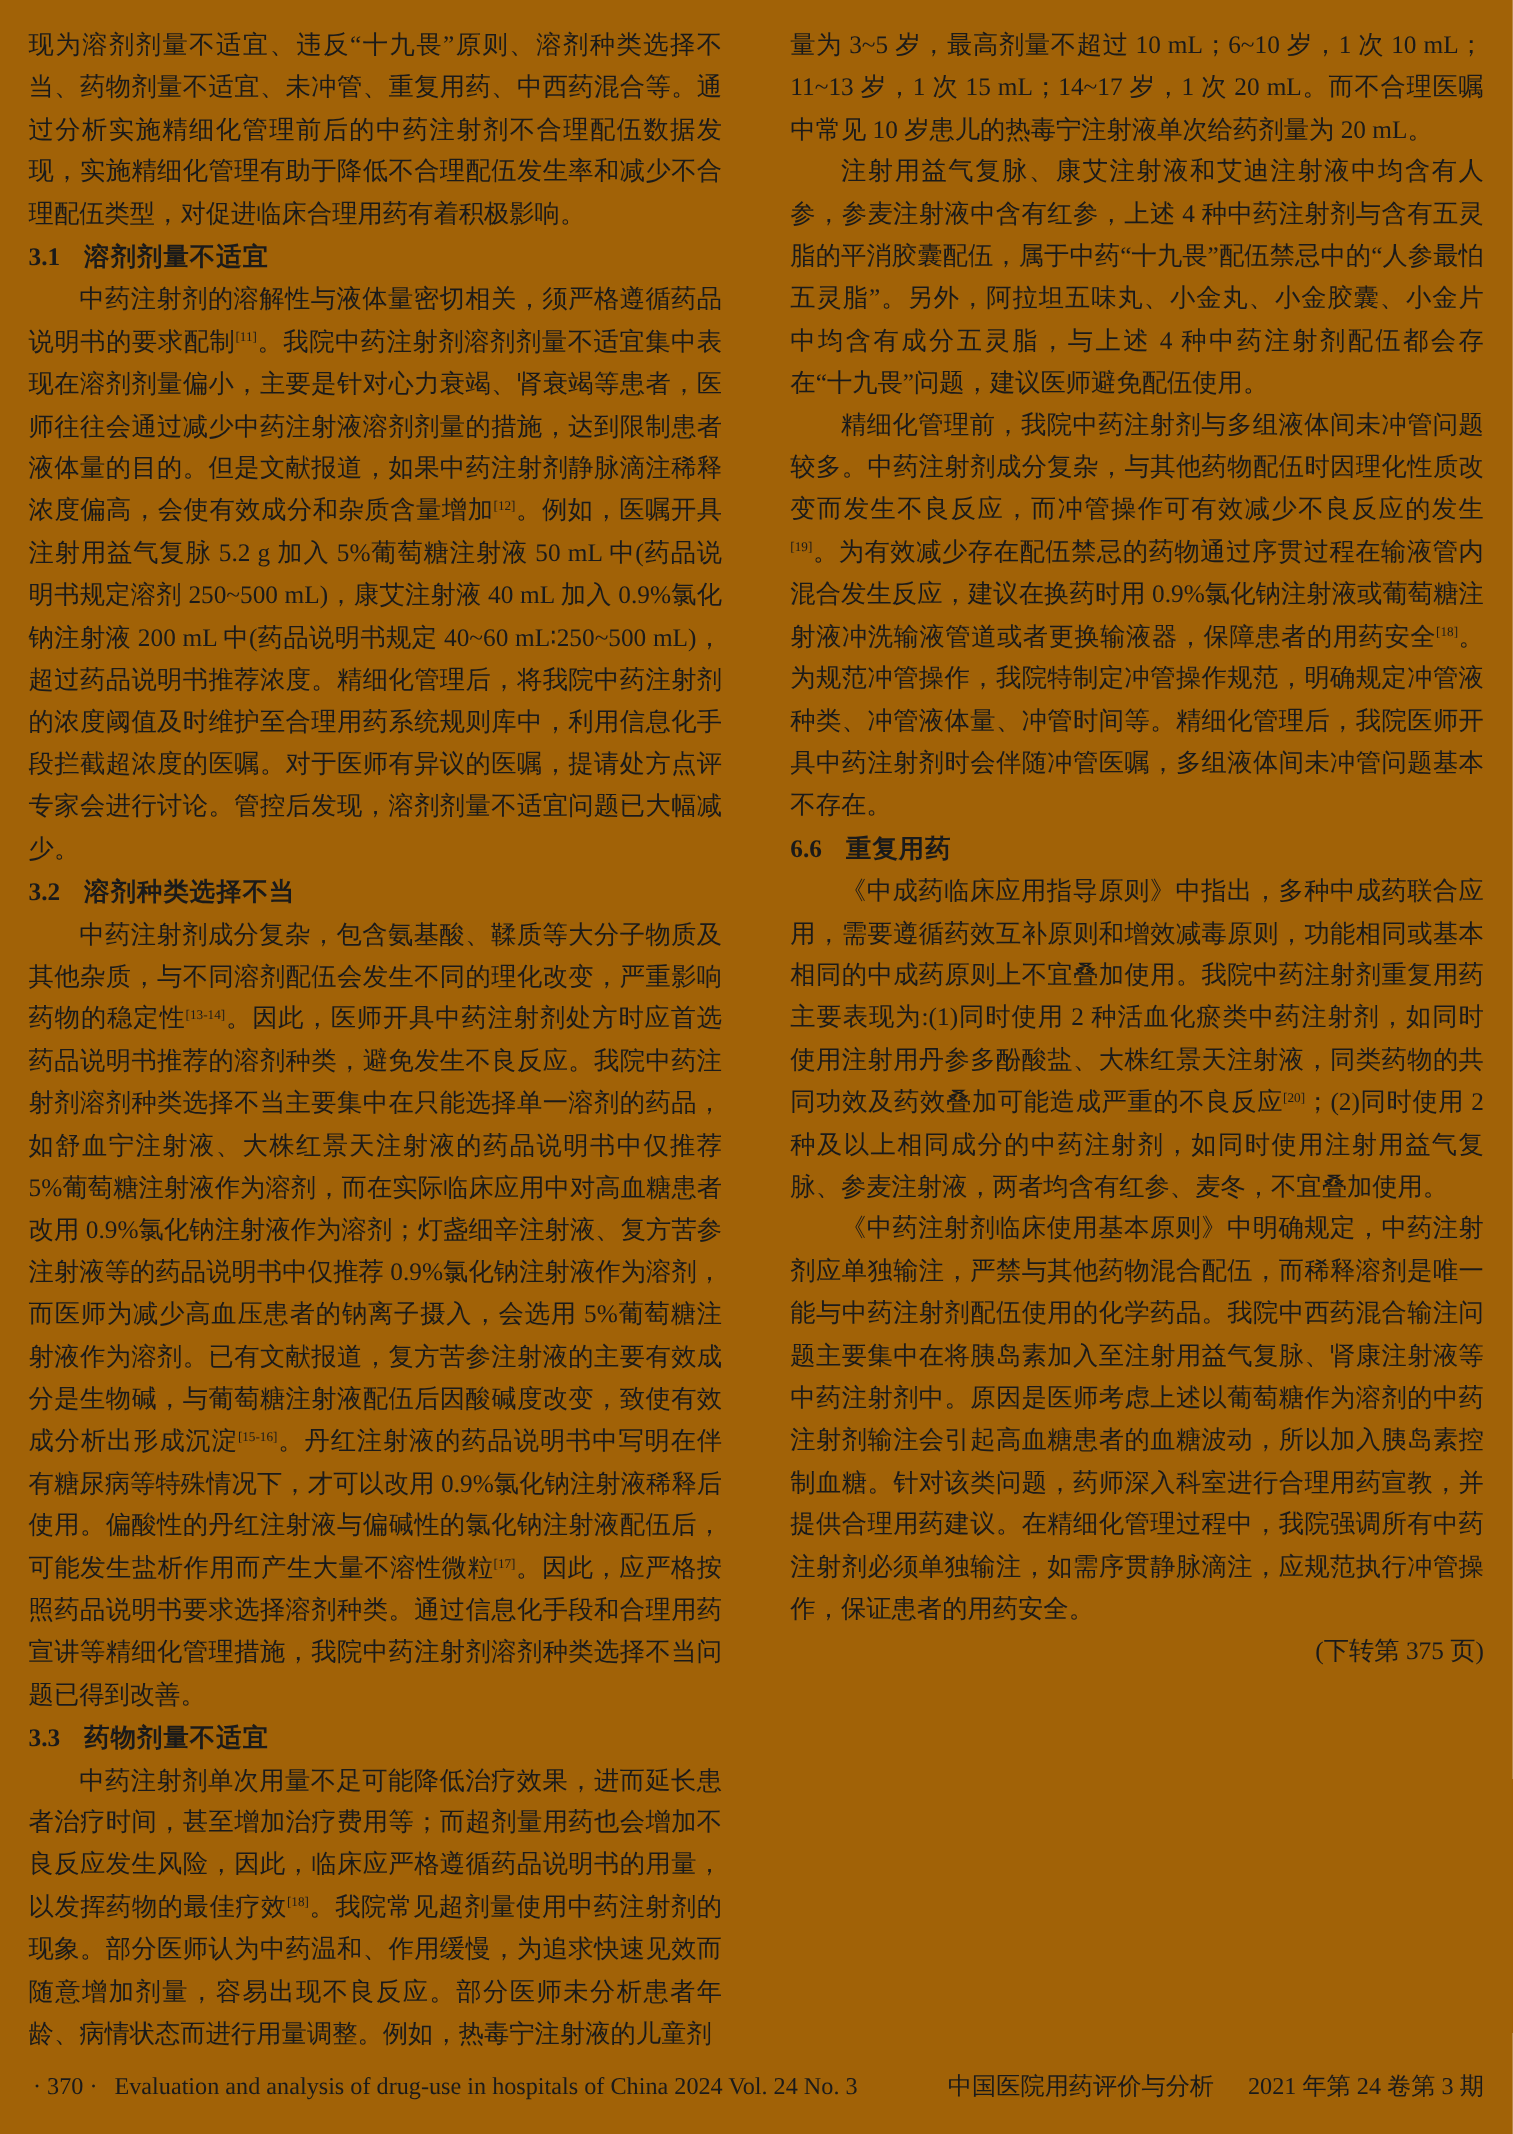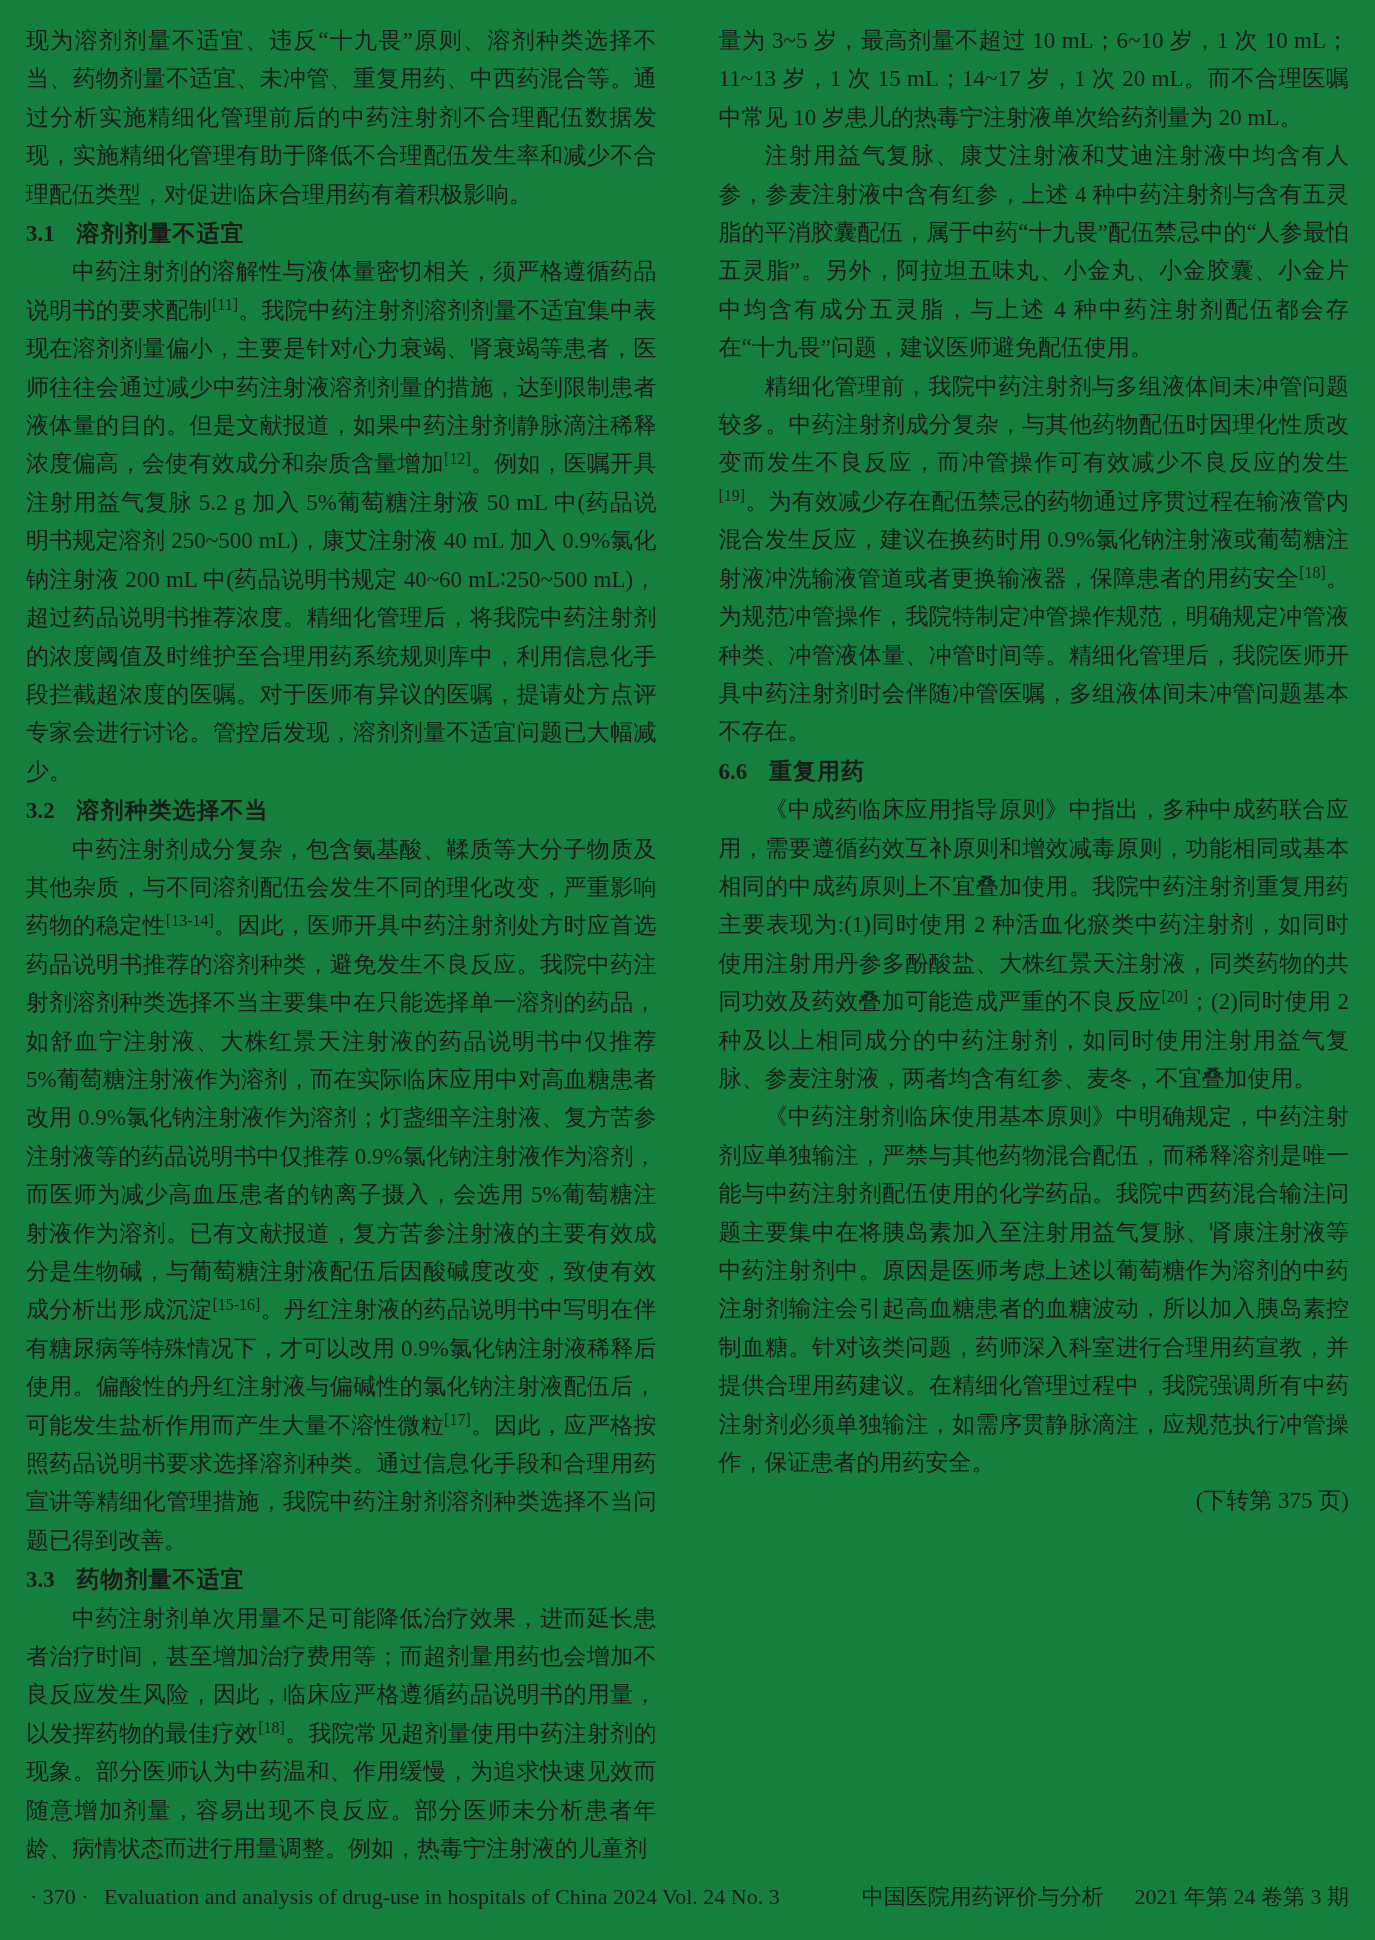--- a/index.html
+++ b/index.html
@@ -4,38 +4,38 @@
 <style>
   html,body{margin:0;padding:0;}
   body{
     width:1375px;height:1940px;
     background:#ffffff;
     position:relative;
     font-family:"Liberation Serif","DejaVu Serif",serif;
     color:#1a1a1a;
     overflow:hidden;
   }
-  .page{position:absolute;inset:0;background:#15803d;}
+  .page{position:absolute;inset:0;background:#a16207;}
   .columns{
     position:absolute;top:22px;left:26px;right:26px;
     display:flex;gap:62px;
   }
   .col{flex:1 1 0;min-width:0;}
   .para{
     margin:0;
     font-size:23px;
     line-height:38.4px;
     text-align:justify;
     text-justify:inter-ideograph;
     text-indent:2em;
   }
   .para.no-indent{text-indent:0;}
   .para.align-right{text-align:right;text-indent:0;}
   sup{
-    font-size:16px;
+    font-size:12px;
     line-height:0;
     vertical-align:super;
     position:relative;top:1px;
     letter-spacing:0;
   }
   .sec-heading{
     margin:0;
     font-size:23px;
     line-height:38.4px;
     font-weight:bold;

